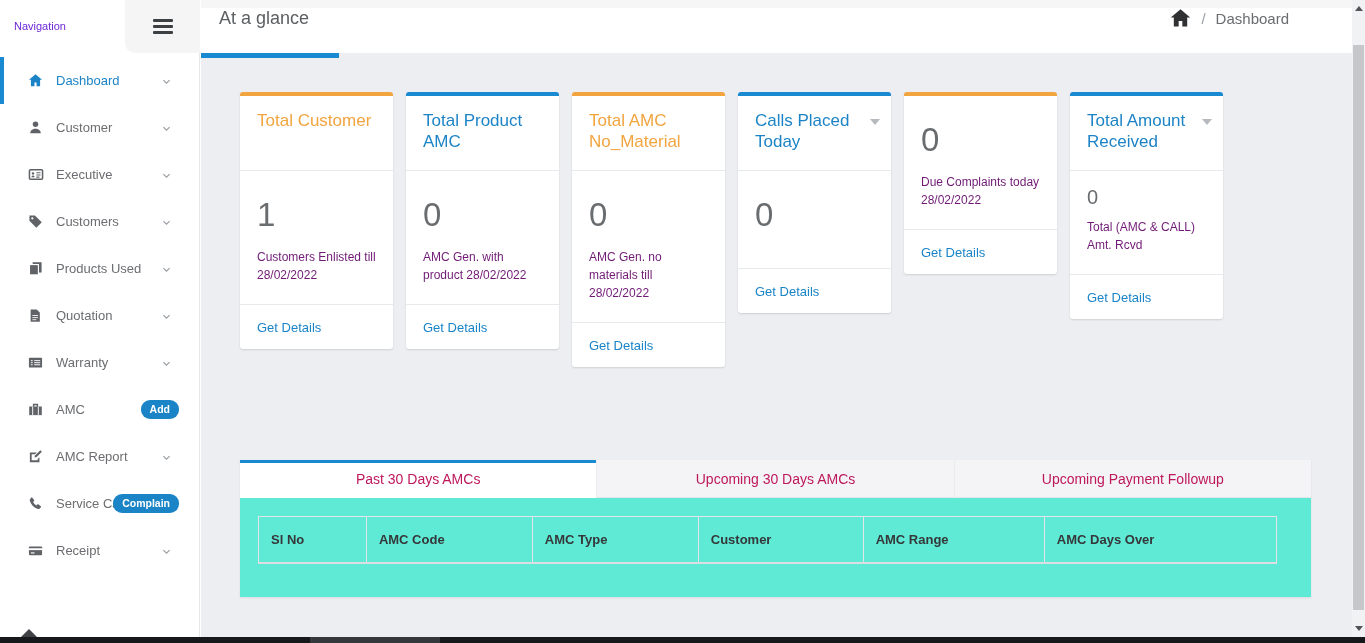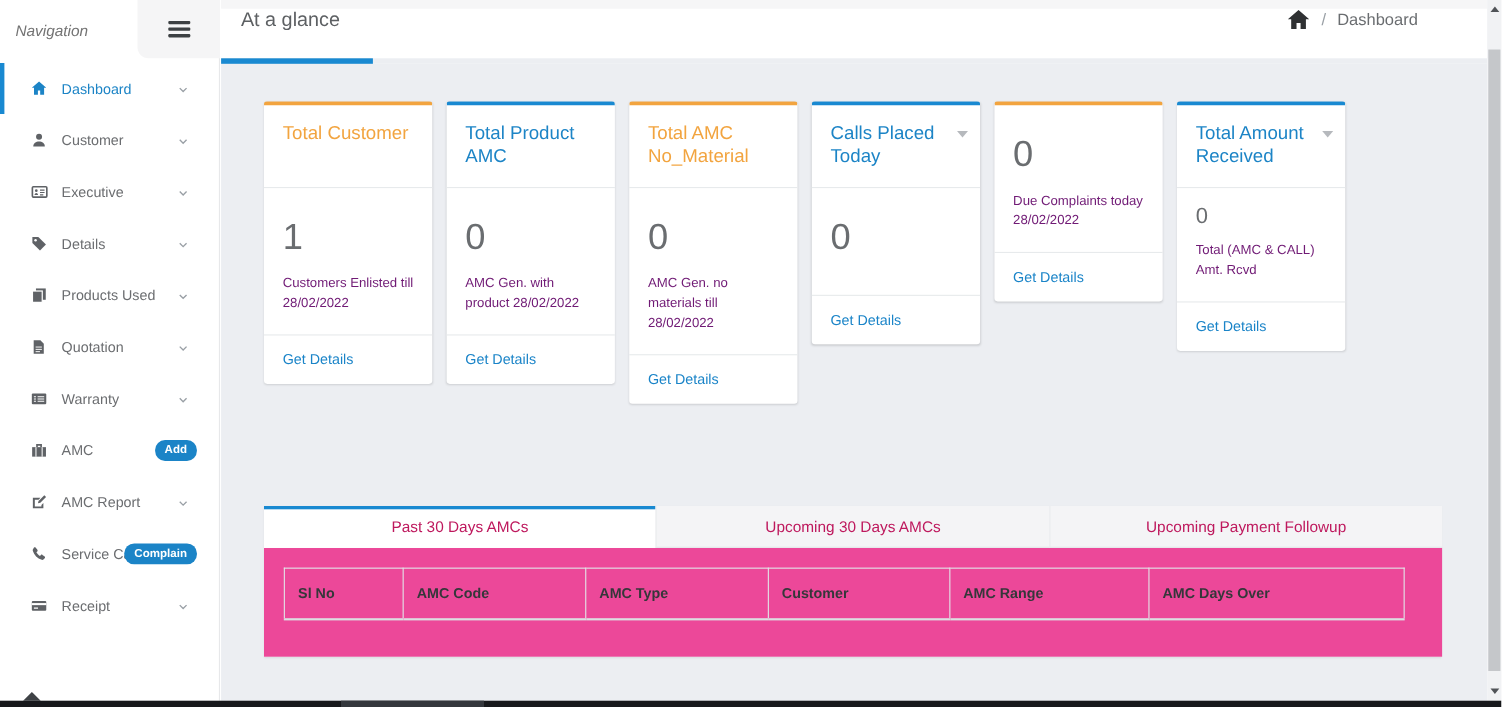--- a/index.html
+++ b/index.html
@@ -1,21 +1,21 @@
 <!DOCTYPE html>
 <html><head>
 <meta charset="utf-8">
 <style>
   html,body{margin:0;padding:0;}
   body{font-family:"Liberation Sans","DejaVu Sans",sans-serif;background:#fff;}
   .app{position:relative;width:1365px;height:643px;overflow:hidden;background:#fff;}
 
   
   .sidebar{position:absolute;left:0;top:0;width:200px;height:637px;background:#fff;border-right:1px solid #e7e8ea;z-index:2;box-sizing:border-box;}
-  .nav-label{position:absolute;left:14px;top:20px;font-size:14px;color:#737373;font-style:italic;}
+  .nav-label{position:absolute;left:14px;top:20px;font-size:11px;color:#6d28d9;}
   .hamburger{position:absolute;left:125px;top:0;width:75px;height:53px;background:#f5f5f6;border-radius:0 0 0 10px;display:flex;flex-direction:column;align-items:center;justify-content:center;gap:3px;cursor:pointer;z-index:3;}
   .hamburger span{display:block;width:20px;height:3px;background:#3c4043;border-radius:1px;}
   .nav-list{position:absolute;top:57px;left:0;right:0;}
   .nav-item{height:47px;display:flex;align-items:center;padding:0 18px 0 28px;position:relative;color:#6b6d70;font-size:13px;cursor:pointer;}
   .nav-item .icon{width:17px;height:16px;margin-right:11px;color:#5f6266;display:flex;align-items:center;}
   .nav-item--active{color:#1c84c6;box-shadow:inset 4px 0 0 #1989d1;}
   .nav-item--active .icon{color:#1c84c6;}
   .chev{position:absolute;right:27px;top:18px;color:#9aa0a6;}
   .badge{position:absolute;right:20px;top:14px;background:#1b84c7;color:#fff;font-size:10.5px;font-weight:bold;padding:3px 9px;border-radius:9px;line-height:1.2;}
   .peek-icon{position:absolute;left:21px;top:629px;width:0;height:0;border-left:8px solid transparent;border-right:8px solid transparent;border-bottom:8px solid #3f4246;z-index:3;}
@@ -49,21 +49,21 @@
   .card-desc{font-size:12px;color:#701a75;line-height:1.5;}
   .card-footer{border-top:1px solid #e7eaec;padding:13px 17px;}
   .card-link{color:#1a84c8;font-size:13px;cursor:pointer;}
 
   
   .panel{margin-top:66px;width:1071px;box-shadow:0 1px 2px rgba(0,0,0,.08);}
   .tabs{display:flex;}
   .tab{flex:1;text-align:center;font-size:14px;color:#be185d;padding:11px 16px 10px;background:#f4f4f6;border-bottom:1px solid #e4e6e9;border-left:1px solid #eaecee;cursor:pointer;box-sizing:border-box;}
   .tab:first-child{border-left:none;}
   .tab--active{background:#fff;border-top:3px solid #1989d1;border-bottom-color:#fff;padding-top:8px;}
-  .panel-body{background:#ec4899;padding:18px 34px 33px 18px;}
+  .panel-body{background:#5eead4;padding:18px 34px 33px 18px;}
   table{width:100%;border-collapse:collapse;}
   th{border:1px solid #e3e5e8;border-bottom:2px solid #dcdee1;padding:15px 12px;font-size:13px;color:#35373a;text-align:left;font-weight:bold;}
 
   
   .vscroll{position:absolute;right:0;top:0;width:13px;height:637px;background:#f1f2f4;z-index:5;}
   .varrow{position:absolute;left:3px;width:0;height:0;border-left:4px solid transparent;border-right:4px solid transparent;cursor:pointer;}
   .varrow--up{top:6px;border-bottom:5px solid #505357;}
   .varrow--down{bottom:6px;border-top:5px solid #505357;}
   .vthumb{position:absolute;top:45px;left:1px;width:11px;height:565px;background:#c5c7ca;cursor:pointer;}
   .hscroll{position:absolute;left:0;bottom:0;width:1365px;height:6px;background:#17181b;z-index:6;}
@@ -125,21 +125,21 @@
         </span>
       </div>
 
       <div class="nav-item">
         <span class="icon">
           <svg viewBox="0 0 16 16" width="15" height="15">
               <path fill="currentColor" d="M1.5 1.5h5.8l7.4 7.4-5.8 5.8-7.4-7.4z"></path>
               <circle cx="4.6" cy="4.6" r="1.2" fill="#fff"></circle>
             </svg>
         </span>
-        <span>Details</span>
+        <span>Customers</span>
         <span class="chev">
           <svg viewBox="0 0 16 16" width="11" height="11">
               <path d="M3.5 6 8 10.5 12.5 6" fill="none" stroke="currentColor" stroke-width="1.8"></path>
             </svg>
         </span>
       </div>
 
       <div class="nav-item">
         <span class="icon">
           <svg viewBox="0 0 16 16" width="15" height="15">

